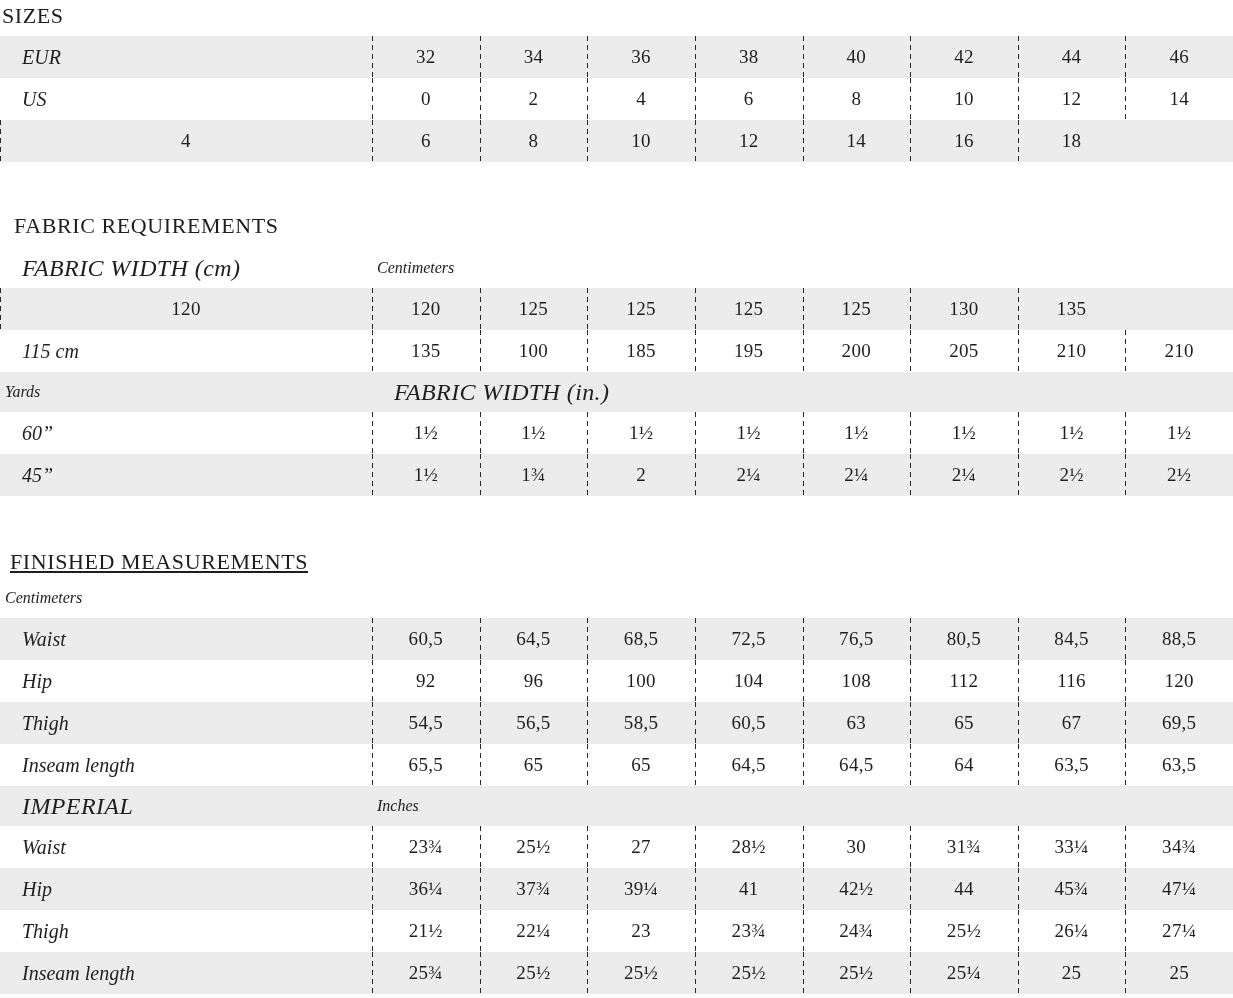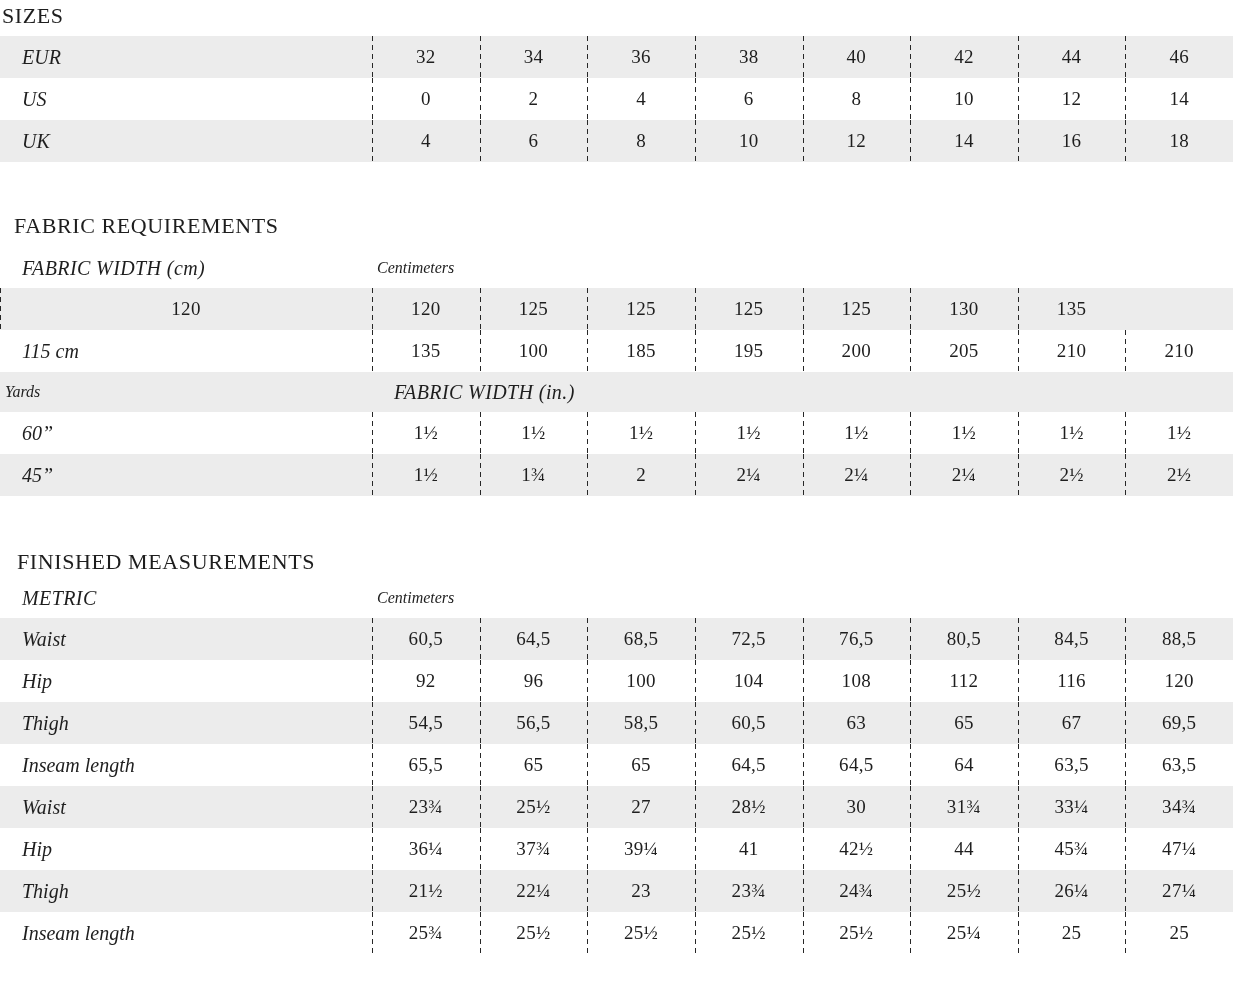--- a/index.html
+++ b/index.html
@@ -19,21 +19,21 @@
   .section-heading {
     font-size: 22px;
     line-height: 28px;
     font-weight: normal;
     letter-spacing: 0.6px;
     margin: 0;
     padding-left: 2px;
   }
   .heading-sizes { margin: 2px 0 6px 0; }
   .heading-fabric { margin: 50px 0 8px 12px; }
-  .heading-finished { margin: 52px 0 2px 15px; }
+  .heading-finished { margin: 52px 0 2px 8px; text-decoration: underline; }
 
   .table { width: 1233px; }
 
   .row {
     display: grid;
     grid-template-columns: 372px repeat(8, 1fr);
     height: 42px;
     align-items: stretch;
     text-align: right;
   }
@@ -49,21 +49,21 @@
     display: flex;
     align-items: center;
     overflow: hidden;
   }
   .cell.label {
     font-style: italic;
     font-size: 20px;
     padding-left: 22px;
   }
   .subheader .cell.label {
-    font-size: 20px;
+    font-size: 24px;
     letter-spacing: 0.4px;
   }
   .cell.unit {
     font-style: italic;
     font-size: 16px;
     padding-left: 5px;
   }
   .cell.value {
     justify-content: center;
     font-size: 19px;
@@ -108,21 +108,20 @@
         <div class="cell value">0</div>
         <div class="cell value">2</div>
         <div class="cell value">4</div>
         <div class="cell value">6</div>
         <div class="cell value">8</div>
         <div class="cell value">10</div>
         <div class="cell value">12</div>
         <div class="cell value">14</div>
       </div>
       <div class="row datarow">
-        <div class="cell label">UK</div>
         <div class="cell value">4</div>
         <div class="cell value">6</div>
         <div class="cell value">8</div>
         <div class="cell value">10</div>
         <div class="cell value">12</div>
         <div class="cell value">14</div>
         <div class="cell value">16</div>
         <div class="cell value">18</div>
       </div>
     </div>
@@ -178,21 +177,20 @@
         <div class="cell value">2¼</div>
         <div class="cell value">2¼</div>
         <div class="cell value">2½</div>
         <div class="cell value">2½</div>
       </div>
     </div>
 
   <h2 class="section-heading heading-finished">FINISHED MEASUREMENTS</h2>
   <div class="table stripe-even">
       <div class="row subheader">
-        <div class="cell label">METRIC</div>
         <div class="cell unit">Centimeters</div>
       </div>
       <div class="row datarow">
         <div class="cell label">Waist</div>
         <div class="cell value">60,5</div>
         <div class="cell value">64,5</div>
         <div class="cell value">68,5</div>
         <div class="cell value">72,5</div>
         <div class="cell value">76,5</div>
         <div class="cell value">80,5</div>
@@ -225,20 +223,24 @@
         <div class="cell label">Inseam length</div>
         <div class="cell value">65,5</div>
         <div class="cell value">65</div>
         <div class="cell value">65</div>
         <div class="cell value">64,5</div>
         <div class="cell value">64,5</div>
         <div class="cell value">64</div>
         <div class="cell value">63,5</div>
         <div class="cell value">63,5</div>
       </div>
+      <div class="row subheader">
+        <div class="cell label">IMPERIAL</div>
+        <div class="cell unit">Inches</div>
+      </div>
       <div class="row datarow">
         <div class="cell label">Waist</div>
         <div class="cell value">23¾</div>
         <div class="cell value">25½</div>
         <div class="cell value">27</div>
         <div class="cell value">28½</div>
         <div class="cell value">30</div>
         <div class="cell value">31¾</div>
         <div class="cell value">33¼</div>
         <div class="cell value">34¾</div>

